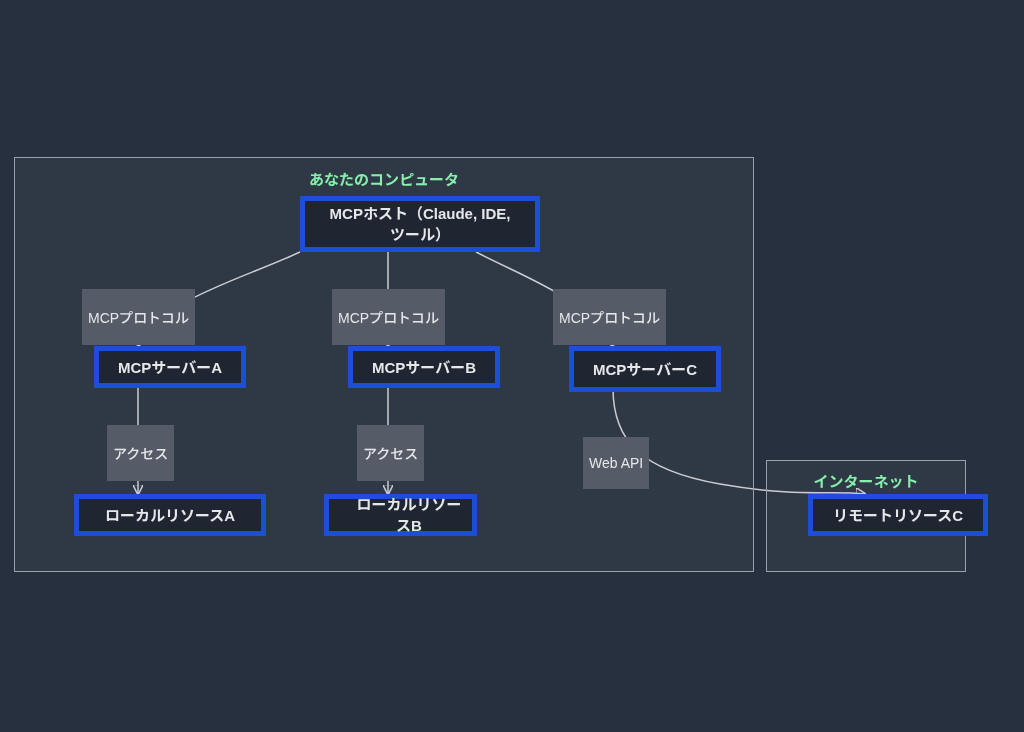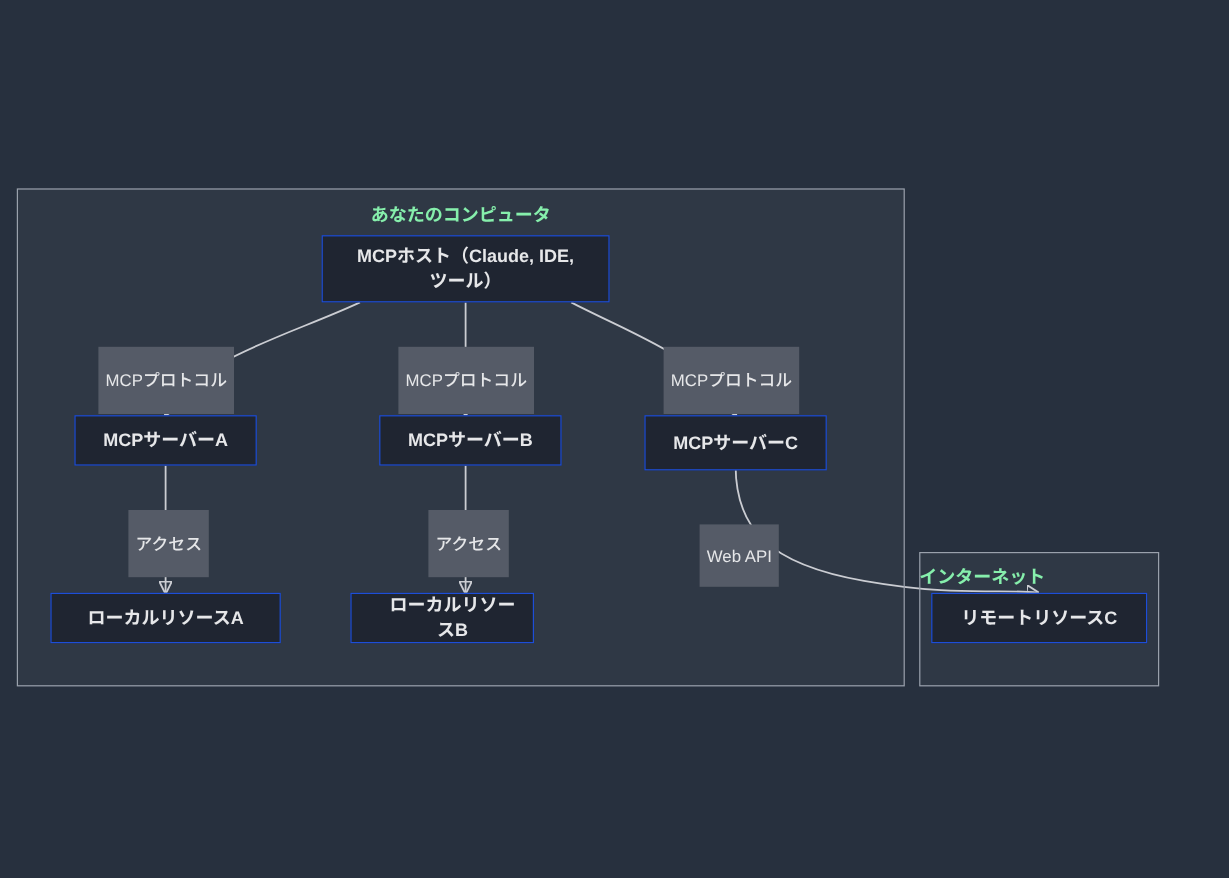--- a/index.html
+++ b/index.html
@@ -15,25 +15,25 @@
     background:rgba(255,255,255,0.04);
   }
   .container-title {
     position:absolute;
     color:#86efac; font-size:15px; font-weight:700;
     white-space:nowrap; text-align:center;
   }
   .node {
     position:absolute;
     background:#1f2531;
-    border:1px solid #1d4ed8;
+    border:5px solid #1d4ed8;
     color:#e6e7e9;
     display:flex; align-items:center; justify-content:center;
     text-align:center; font-size:15px; font-weight:700;
-    line-height:1.4; padding:4px 8px;
+    line-height:1.4; padding:4px 8px;margin-left:32px;
   }
   .edge-label {
     position:absolute;
     background:#555b67;
     color:#e6e7e9;
     font-size:14px; font-weight:500;
     padding:18px 6px;
     white-space:nowrap;
   }
   svg.edges {
@@ -62,21 +62,21 @@
 
   <path d="M 388 388 L 388 494" marker-end="url(#arrow)"></path>
 
   <path d="M 613 388 C 613 440, 640 470, 720 484 S 830 490, 865 494" marker-end="url(#arrow)"></path>
 </svg>
 
 <div class="container-box" style="left:14px; top:157px; width:740px; height:415px;"></div>
 <div class="container-title" style="left:14px; top:168px; width:740px; text-align:center;">あなたのコンピュータ</div>
 
 <div class="container-box" style="left:766px; top:460px; width:200px; height:112px;"></div>
-<div class="container-title" style="left:766px; top:470px; width:200px; text-align:left;">インターネット</div>
+<div class="container-title" style="left:766px; top:470px; width:200px; text-align:center;">インターネット</div>
 
 <div class="node" style="left:268px; top:196px; width:240px; height:56px;">
   <div>
     <span>MCPホスト（Claude, IDE,</span><br>
     <span>ツール）</span>
   </div>
 </div>
 
 <div class="node" style="left:62px; top:346px; width:152px; height:42px;">MCPサーバーA</div>
 

